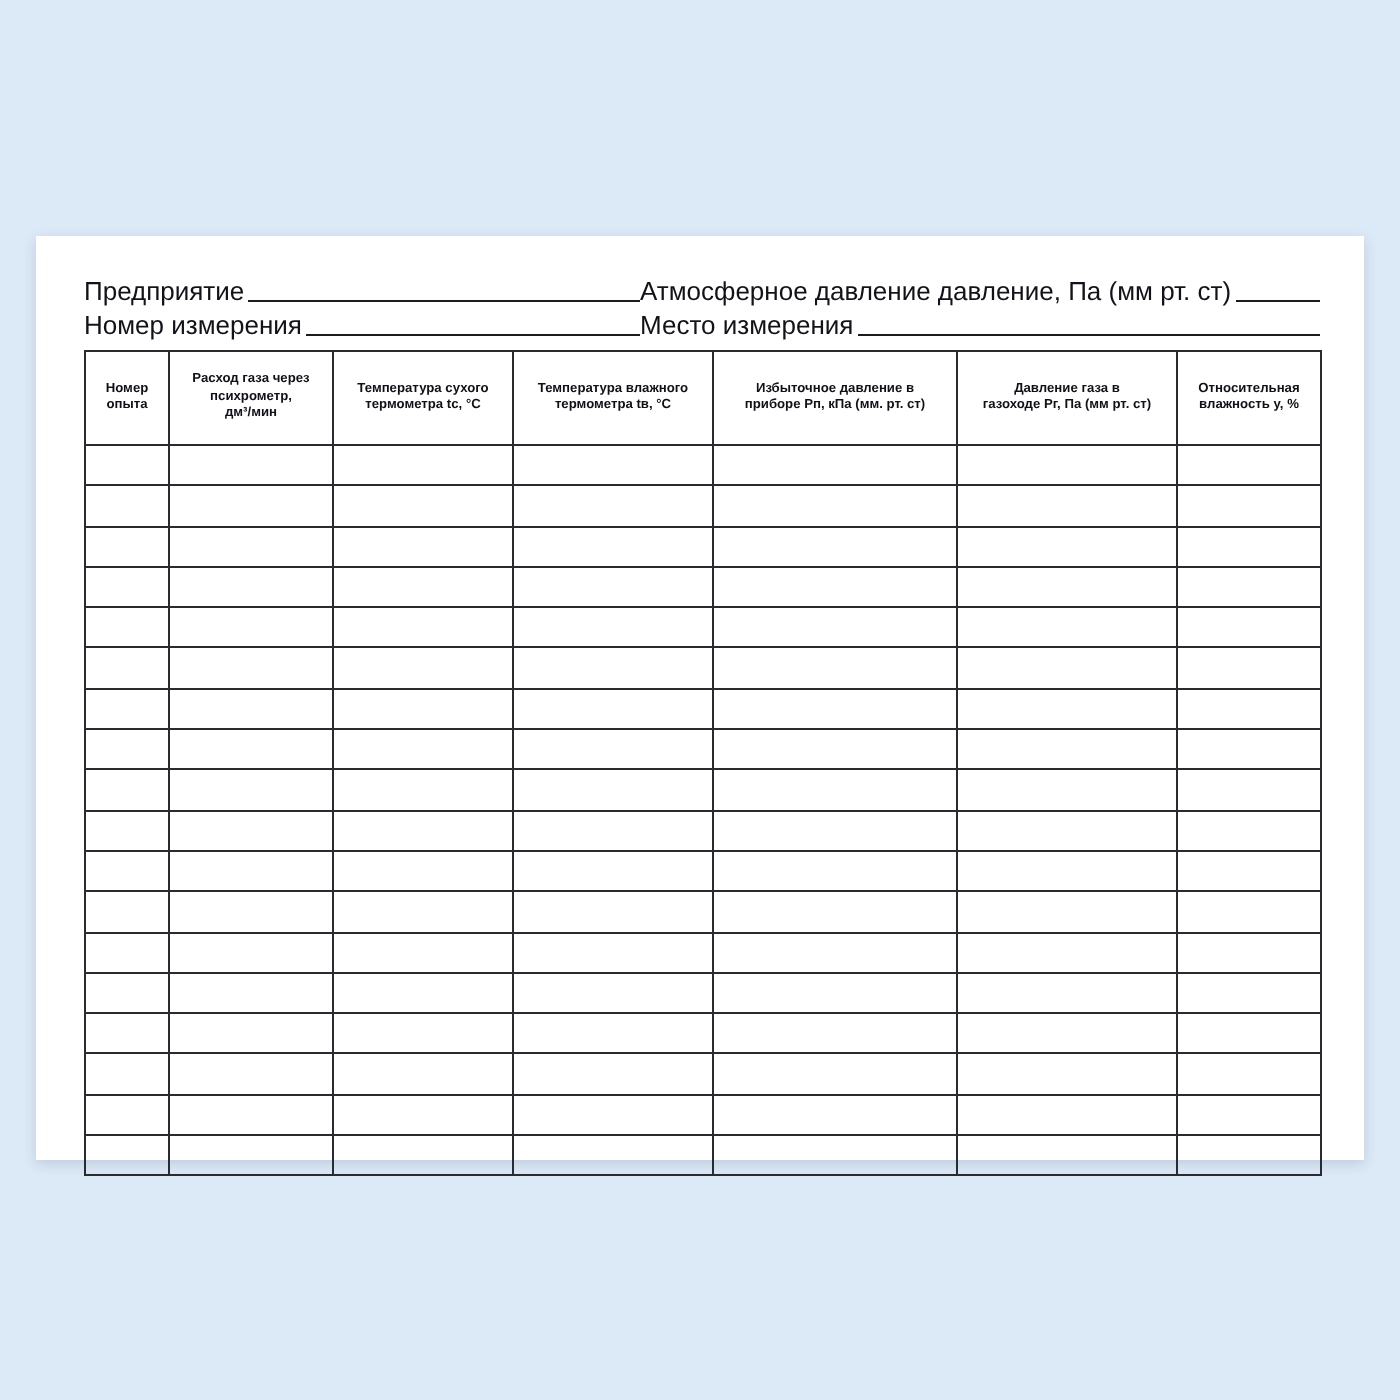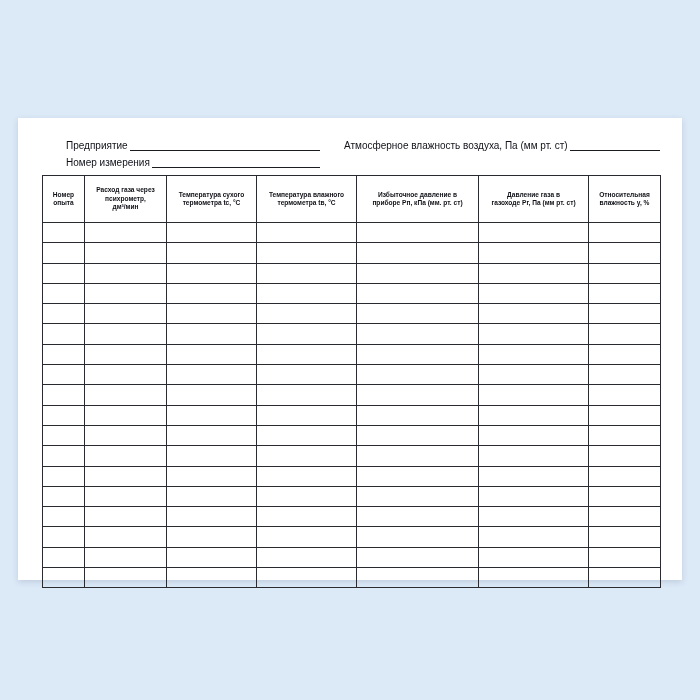--- a/index.html
+++ b/index.html
@@ -41,23 +41,22 @@
     color: #12131a;
   }
   .hdr-cell {
     display: flex;
     align-items: flex-end;
     white-space: nowrap;
   }
   .hdr-cell.left { width: 278px; }
   .hdr-cell.right { flex: 1; }
   .hdr-label {
-    font-size: 10px;
+    font-size: 13px;
     line-height: 10px;
-    margin-left: 24px;
   }
   .hdr-line {
     flex: 1;
     border-bottom: 1px solid #1b1c22;
     height: 9px;
     margin-left: 2px;
   }
   table.grid {
     position: absolute;
     left: 24px;
@@ -90,27 +89,31 @@
 <div id="stage">
   <div id="sheet">
 
     <div class="header-block">
       <div class="hdr-row">
         <div class="hdr-cell left">
           <span class="hdr-label">Предприятие</span>
           <span class="hdr-line"></span>
         </div>
         <div class="hdr-cell right">
-          <span class="hdr-label">Атмосферное влажность воздуха, Па (мм рт. ст)</span>
+          <span class="hdr-label">Атмосферное давление давление, Па (мм рт. ст)</span>
           <span class="hdr-line"></span>
         </div>
       </div>
       <div class="hdr-row">
         <div class="hdr-cell left">
           <span class="hdr-label">Номер измерения</span>
+          <span class="hdr-line"></span>
+        </div>
+        <div class="hdr-cell right">
+          <span class="hdr-label">Место измерения</span>
           <span class="hdr-line"></span>
         </div>
       </div>
     </div>
 
     <table class="grid">
       <colgroup>
         <col style="width:42px">
         <col style="width:82px">
         <col style="width:90px">

